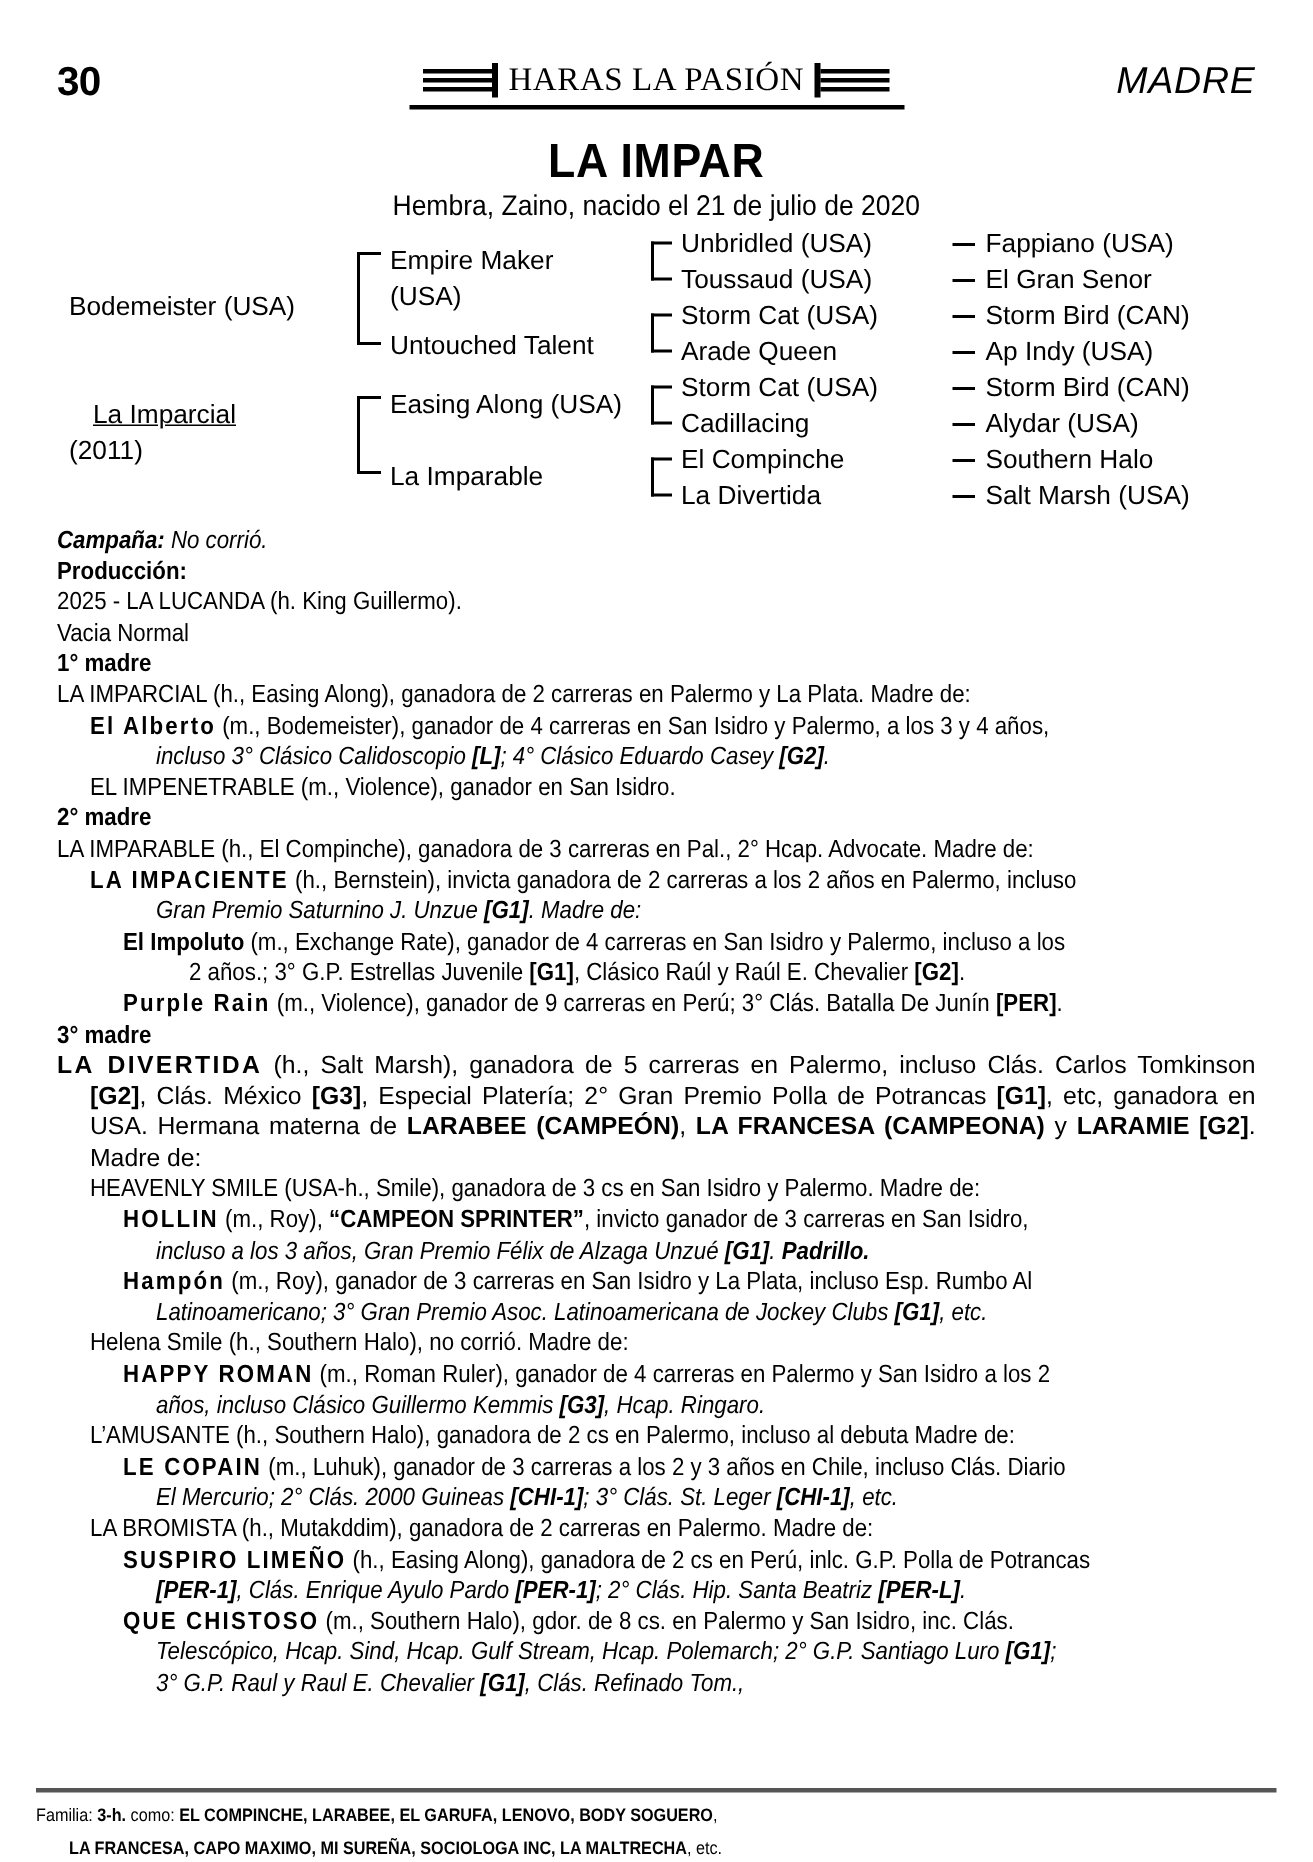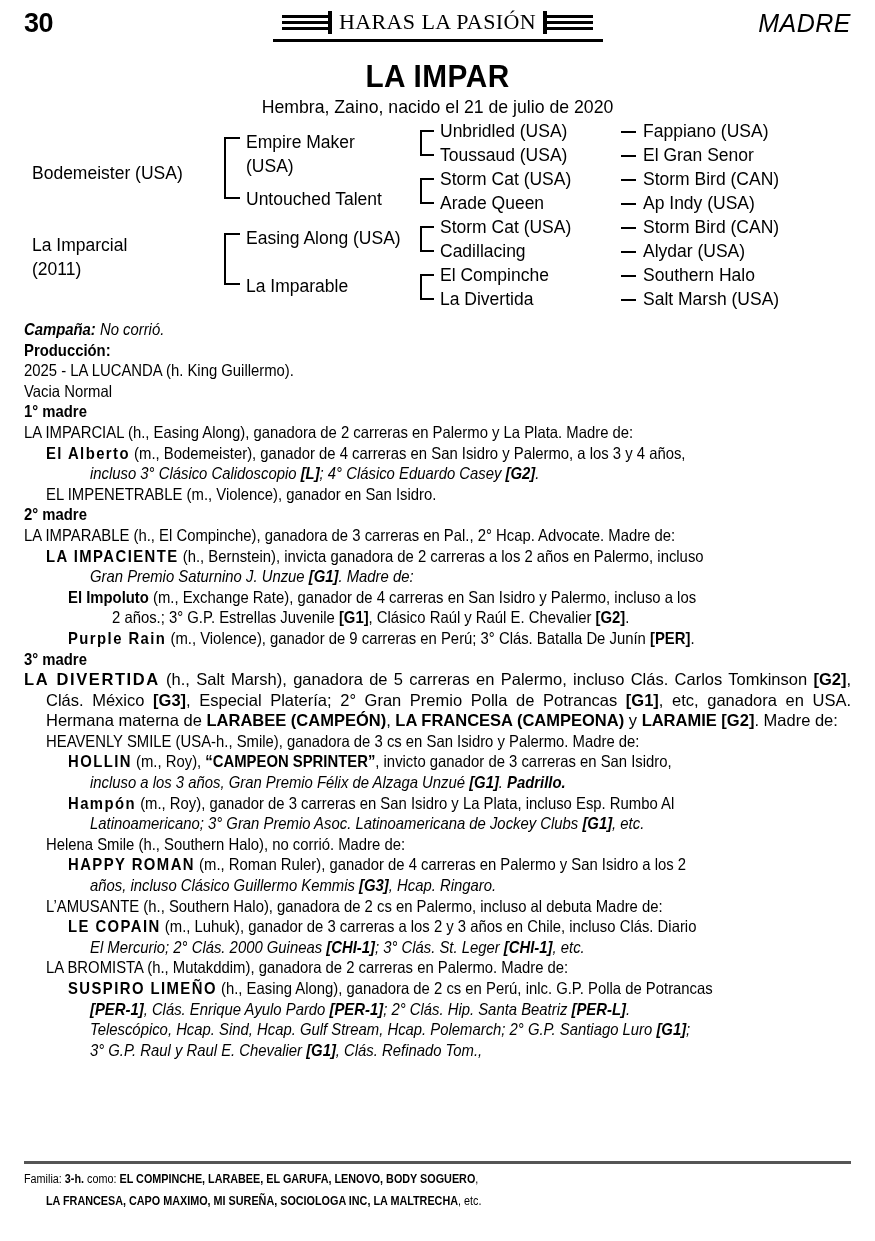--- a/index.html
+++ b/index.html
@@ -12,21 +12,22 @@
     height: 1241px;
     font-family: "Liberation Sans", sans-serif;
     color: #000000;
     overflow: hidden;
   }
   .page {
     position: relative;
     width: 875px;
     height: 1028px;
     box-sizing: border-box;
-    padding: 0 24px;
+    padding: 0 38px;
+    margin-top: 31px;
   }
 
   
   .header {
     position: relative;
     height: 56px;
     display: flex;
     align-items: flex-start;
     justify-content: space-between;
   }
@@ -200,21 +201,21 @@
   </div>
 
   <div class="title-block">
     <div class="animal-name">LA IMPAR</div>
     <div class="animal-sub">Hembra, Zaino, nacido el 21 de julio de 2020</div>
   </div>
 
   <div class="tree">
 
     <div class="cell" style="left:8px; top:36px;">Bodemeister (USA)</div>
-    <div class="cell" style="left:8px; top:108px;">La Imparcial</div>
+    <div class="cell" style="left:24px; top:108px;text-decoration:underline;">La Imparcial</div>
     <div class="cell" style="left:8px; top:132px;">(2011)</div>
 
     <div class="bracket" style="left:200px; top:12px; width:16px; height:62px;"></div>
     <div class="bracket" style="left:200px; top:108px; width:16px; height:52px;"></div>
 
     <div class="cell" style="left:222px; top:5px;">Empire Maker</div>
     <div class="cell" style="left:222px; top:29px;">(USA)</div>
     <div class="cell" style="left:222px; top:62px;">Untouched Talent</div>
     <div class="cell" style="left:222px; top:101px;">Easing Along (USA)</div>
     <div class="cell" style="left:222px; top:149px;">La Imparable</div>
@@ -300,20 +301,21 @@
     <p class="ln ind1"><span class="cond">L’AMUSANTE (h., Southern Halo), ganadora de 2 cs en Palermo, incluso al debuta Madre de:</span></p>
 
     <p class="ln ind2"><span class="cond"><span class="sp">LE COPAIN</span><span> (m., Luhuk), ganador de 3 carreras a los 2 y 3 años en Chile, incluso Clás. Diario</span></span></p>
     <p class="ln ind3"><span class="cond"><span>El Mercurio; 2° Clás. 2000 Guineas </span><span class="b">[CHI-1]</span><span>; 3° Clás. St. Leger </span><span class="b">[CHI-1]</span><span>, etc.</span></span></p>
 
     <p class="ln ind1"><span class="cond">LA BROMISTA (h., Mutakddim), ganadora de 2 carreras en Palermo. Madre de:</span></p>
 
     <p class="ln ind2"><span class="cond"><span class="sp">SUSPIRO LIMEÑO</span><span> (h., Easing Along), ganadora de 2 cs en Perú, inlc. G.P. Polla de Potrancas</span></span></p>
     <p class="ln ind3"><span class="cond"><span class="b">[PER-1]</span><span>, Clás. Enrique Ayulo Pardo </span><span class="b">[PER-1]</span><span>; 2° Clás. Hip. Santa Beatriz </span><span class="b">[PER-L]</span><span>.</span></span></p>
 
+    <p class="ln ind2"><span class="cond"><span class="sp">QUE CHISTOSO</span><span> (m., Southern Halo), gdor. de 8 cs. en Palermo y San Isidro, inc. Clás.</span></span></p>
     <p class="ln ind3"><span class="cond"><span>Telescópico, Hcap. Sind, Hcap. Gulf Stream, Hcap. Polemarch; 2° G.P. Santiago Luro </span><span class="b">[G1]</span><span>;</span></span></p>
     <p class="ln ind3"><span class="cond"><span>3° G.P. Raul y Raul E. Chevalier </span><span class="b">[G1]</span><span>, Clás. Refinado Tom.,</span></span></p>
   </div>
 
   <div class="footer">
     <div class="footer-rule"></div>
     <div class="footer-text"><span class="cond"><span>Familia:</span><span> </span><span class="b">3-h.</span><span> </span><span>como:</span><span> </span><span class="b">EL COMPINCHE, LARABEE, EL GARUFA, LENOVO, BODY SOGUERO</span><span>,</span></span></div>
     <div class="footer-text footer-line2"><span class="cond"><span class="b">LA FRANCESA, CAPO MAXIMO, MI SUREÑA, SOCIOLOGA INC, LA MALTRECHA</span><span>, etc.</span></span></div>
   </div>
 

